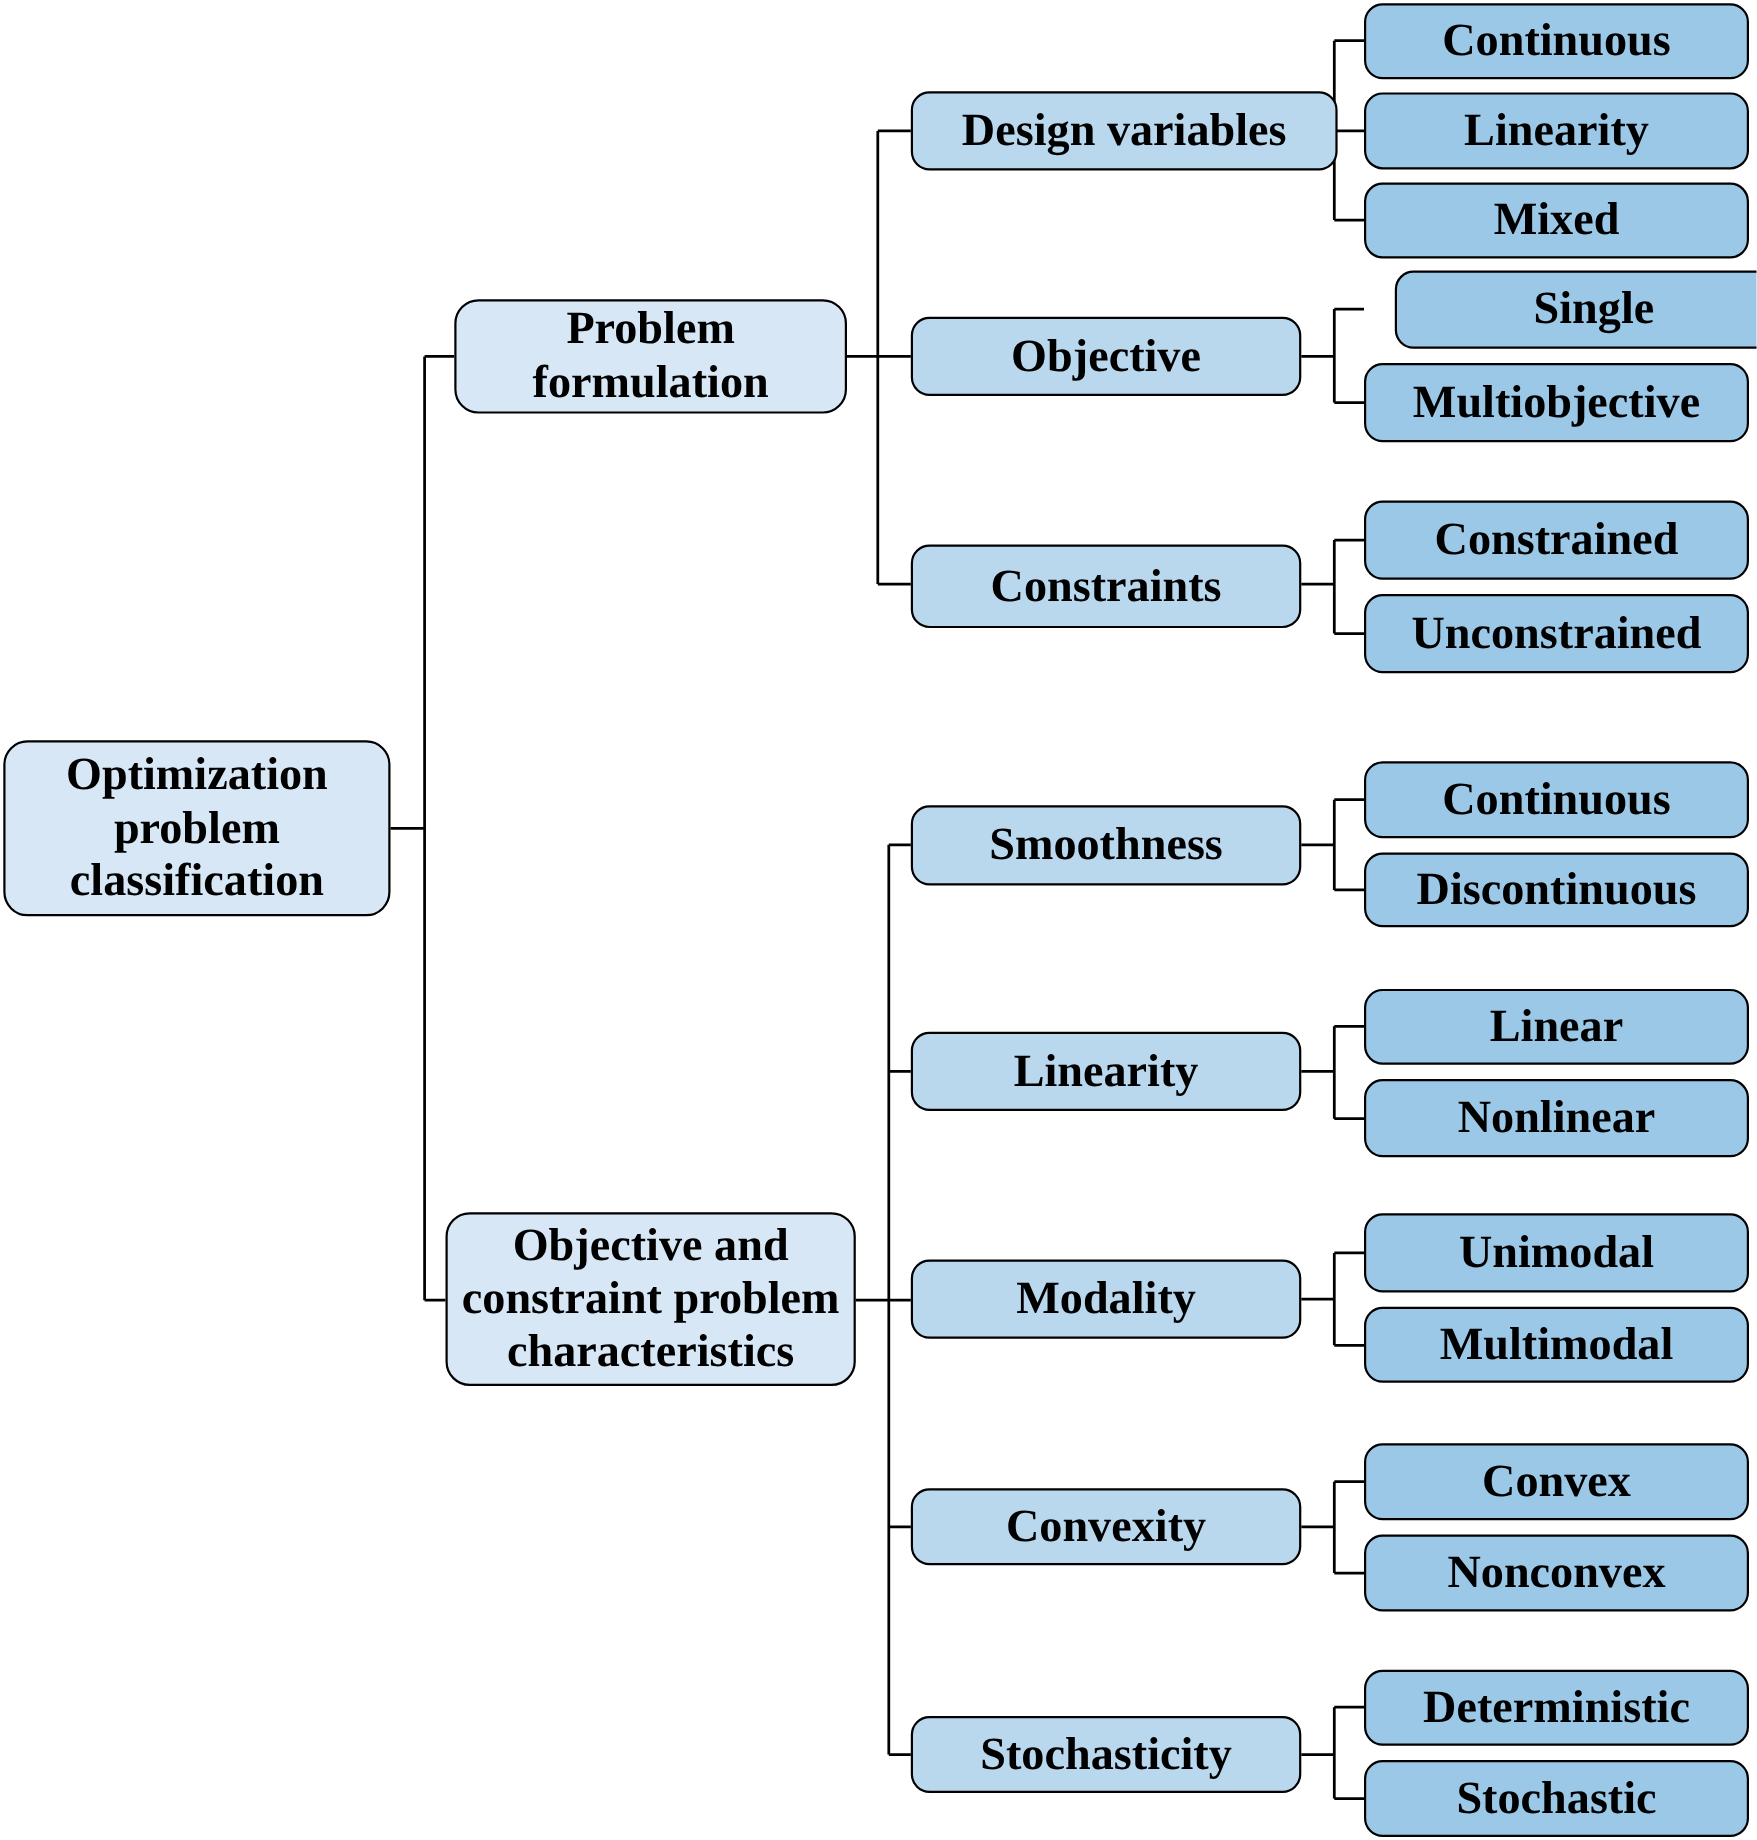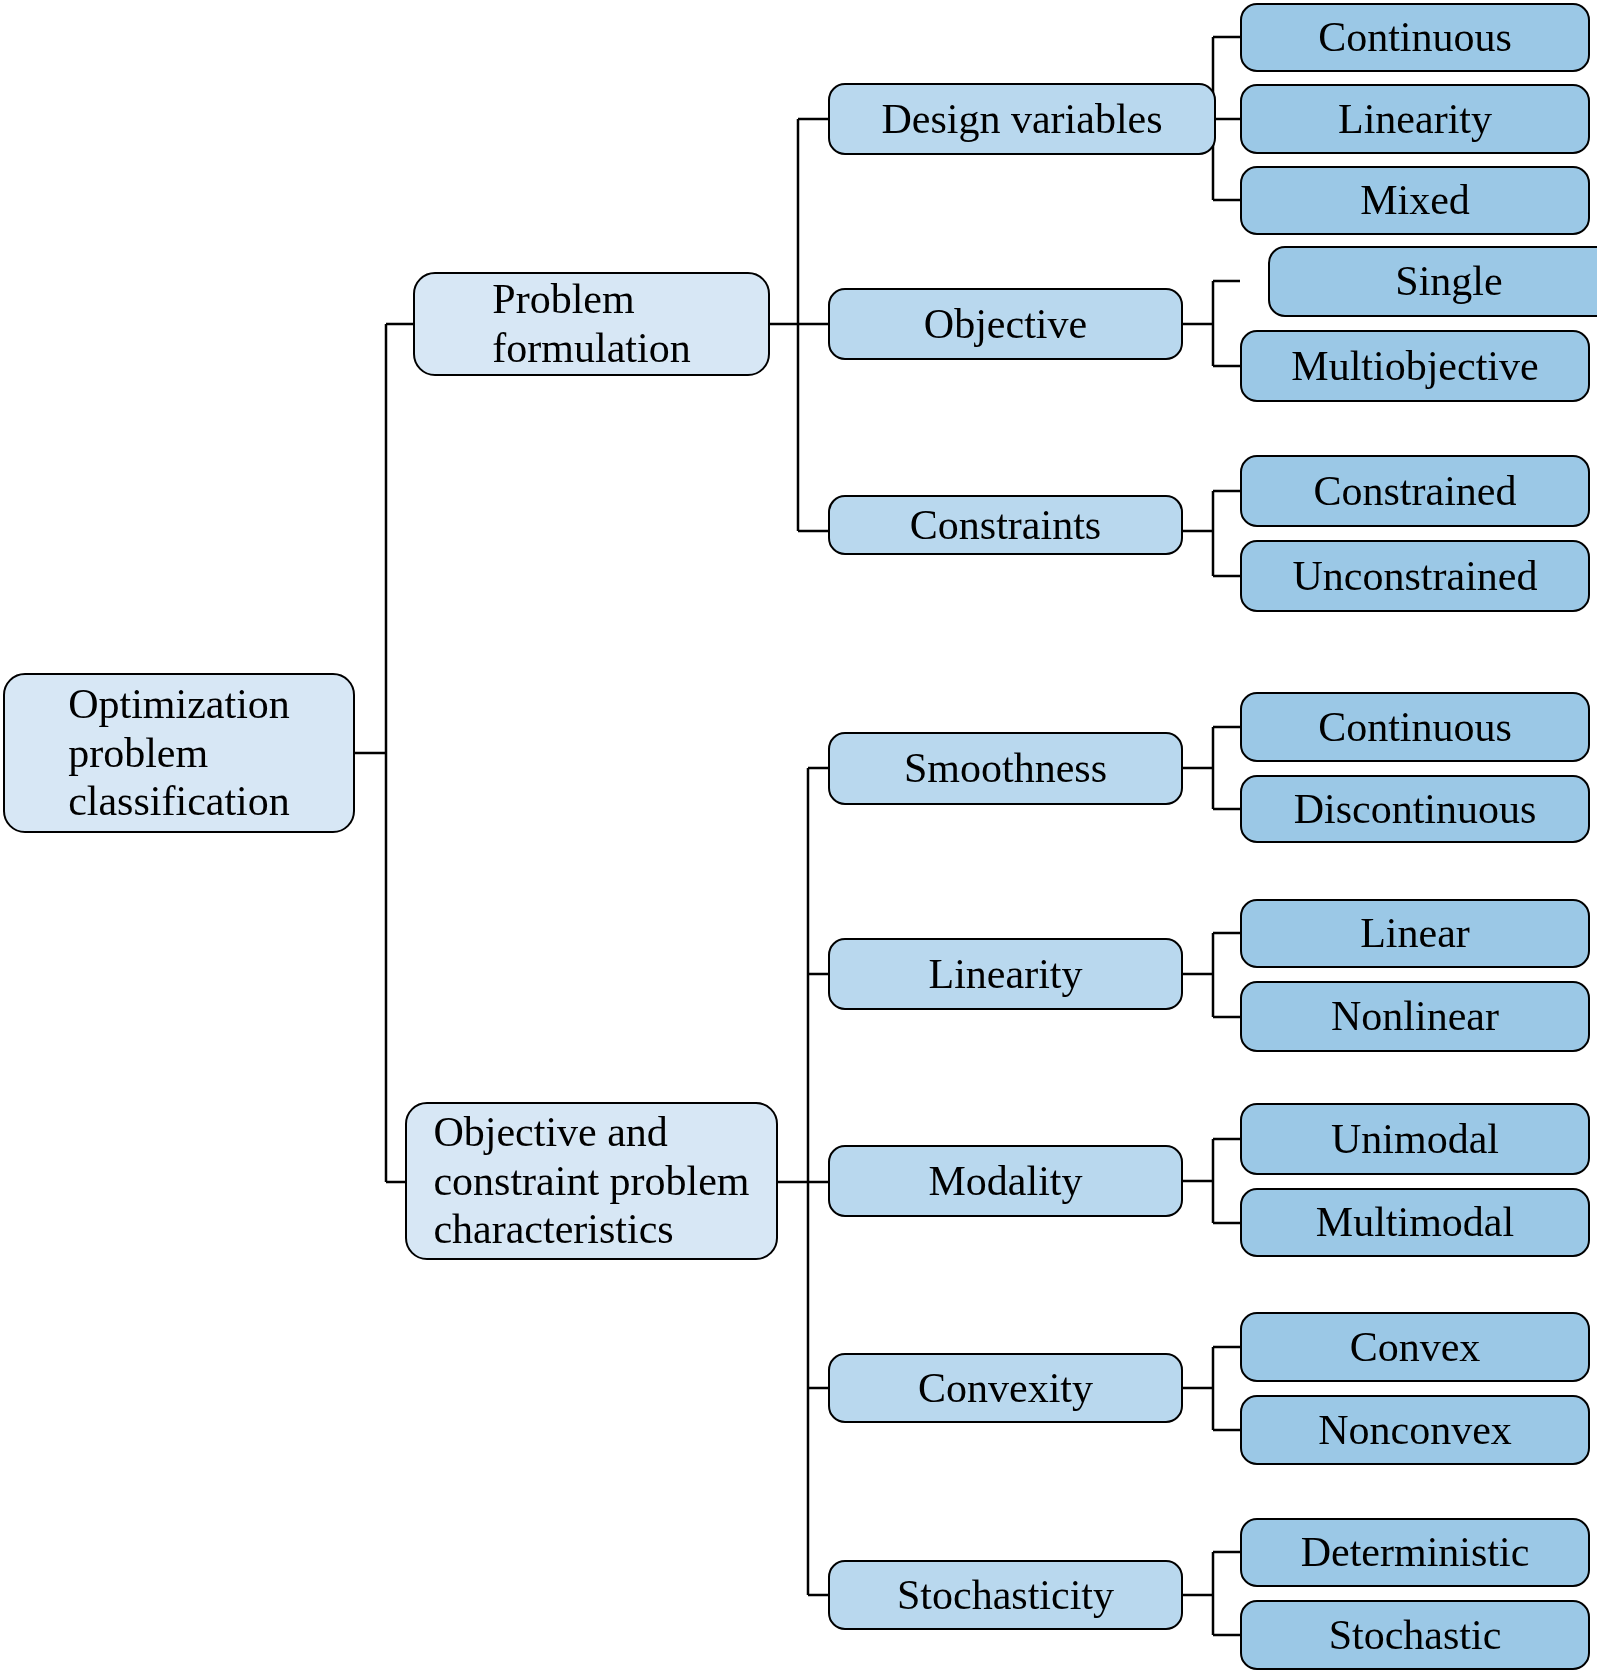--- a/index.html
+++ b/index.html
@@ -21,24 +21,25 @@
     left: 0;
     top: 0;
   }
   .node {
     position: absolute;
     box-sizing: border-box;
     border: 2.5px solid #000000;
     display: flex;
     align-items: center;
     justify-content: center;
-    text-align: left;
+    text-align: center;
     white-space: pre;
     font-size: 42px;
     line-height: 1.16;
+    font-weight: bold;
   }
   .lvl1 {
     background: #d7e7f5;
     border-radius: 22px;
   }
   .lvl2 {
     background: #b9d8ee;
     border-radius: 17px;
   }
   .lvl3 {
@@ -117,21 +118,21 @@
 classification</div>
 
   <div class="node lvl1" style="left:413px; top:272px; width:357px; height:104px;">Problem
 formulation</div>
   <div class="node lvl1" style="left:405px; top:1102px; width:373px; height:158px;">Objective and
 constraint problem
 characteristics</div>
 
   <div class="node lvl2" style="left:828px; top:83px; width:388px; height:72px;">Design variables</div>
   <div class="node lvl2" style="left:828px; top:288px; width:355px; height:72px;">Objective</div>
-  <div class="node lvl2" style="left:828px; top:495px; width:355px; height:60px;">Constraints</div>
+  <div class="node lvl2" style="left:828px; top:495px; width:355px; height:76px;">Constraints</div>
   <div class="node lvl2" style="left:828px; top:732px; width:355px; height:73px;">Smoothness</div>
   <div class="node lvl2" style="left:828px; top:938px; width:355px; height:72px;">Linearity</div>
   <div class="node lvl2" style="left:828px; top:1145px; width:355px; height:72px;">Modality</div>
   <div class="node lvl2" style="left:828px; top:1353px; width:355px; height:70px;">Convexity</div>
   <div class="node lvl2" style="left:828px; top:1560px; width:355px; height:70px;">Stochasticity</div>
 
   <div class="node lvl3" style="left:1240px; top:3px; width:350px; height:69px;">Continuous</div>
   <div class="node lvl3" style="left:1240px; top:84px; width:350px; height:70px;">Linearity</div>
   <div class="node lvl3" style="left:1240px; top:166px; width:350px; height:69px;">Mixed</div>
 

